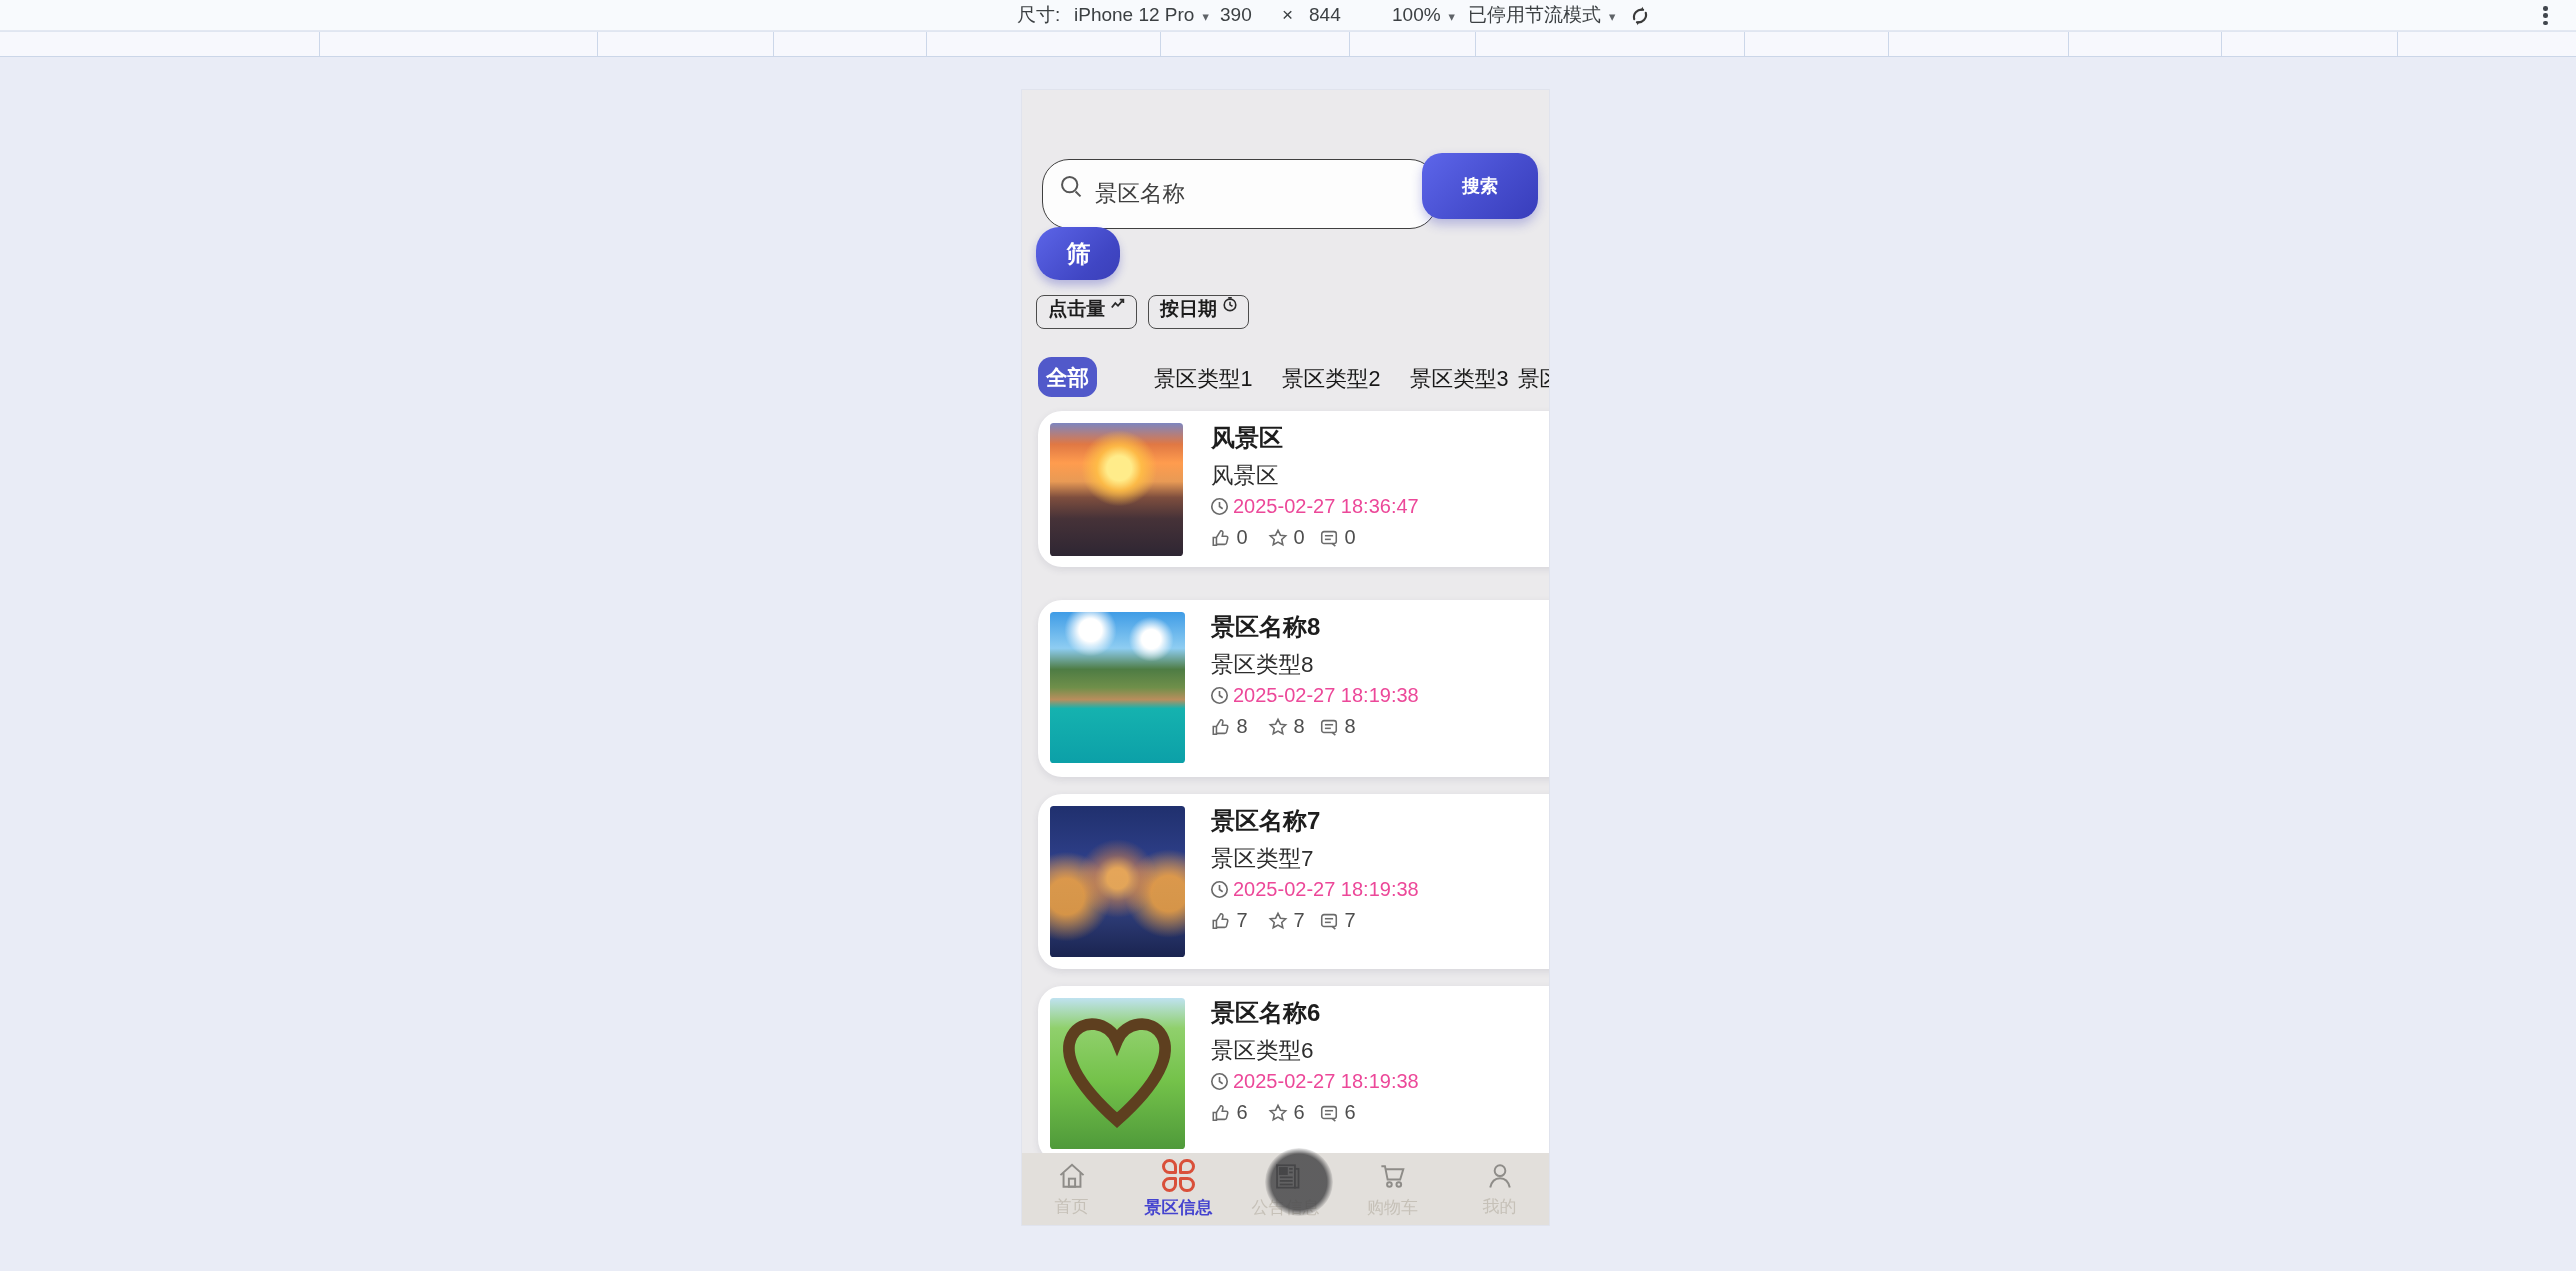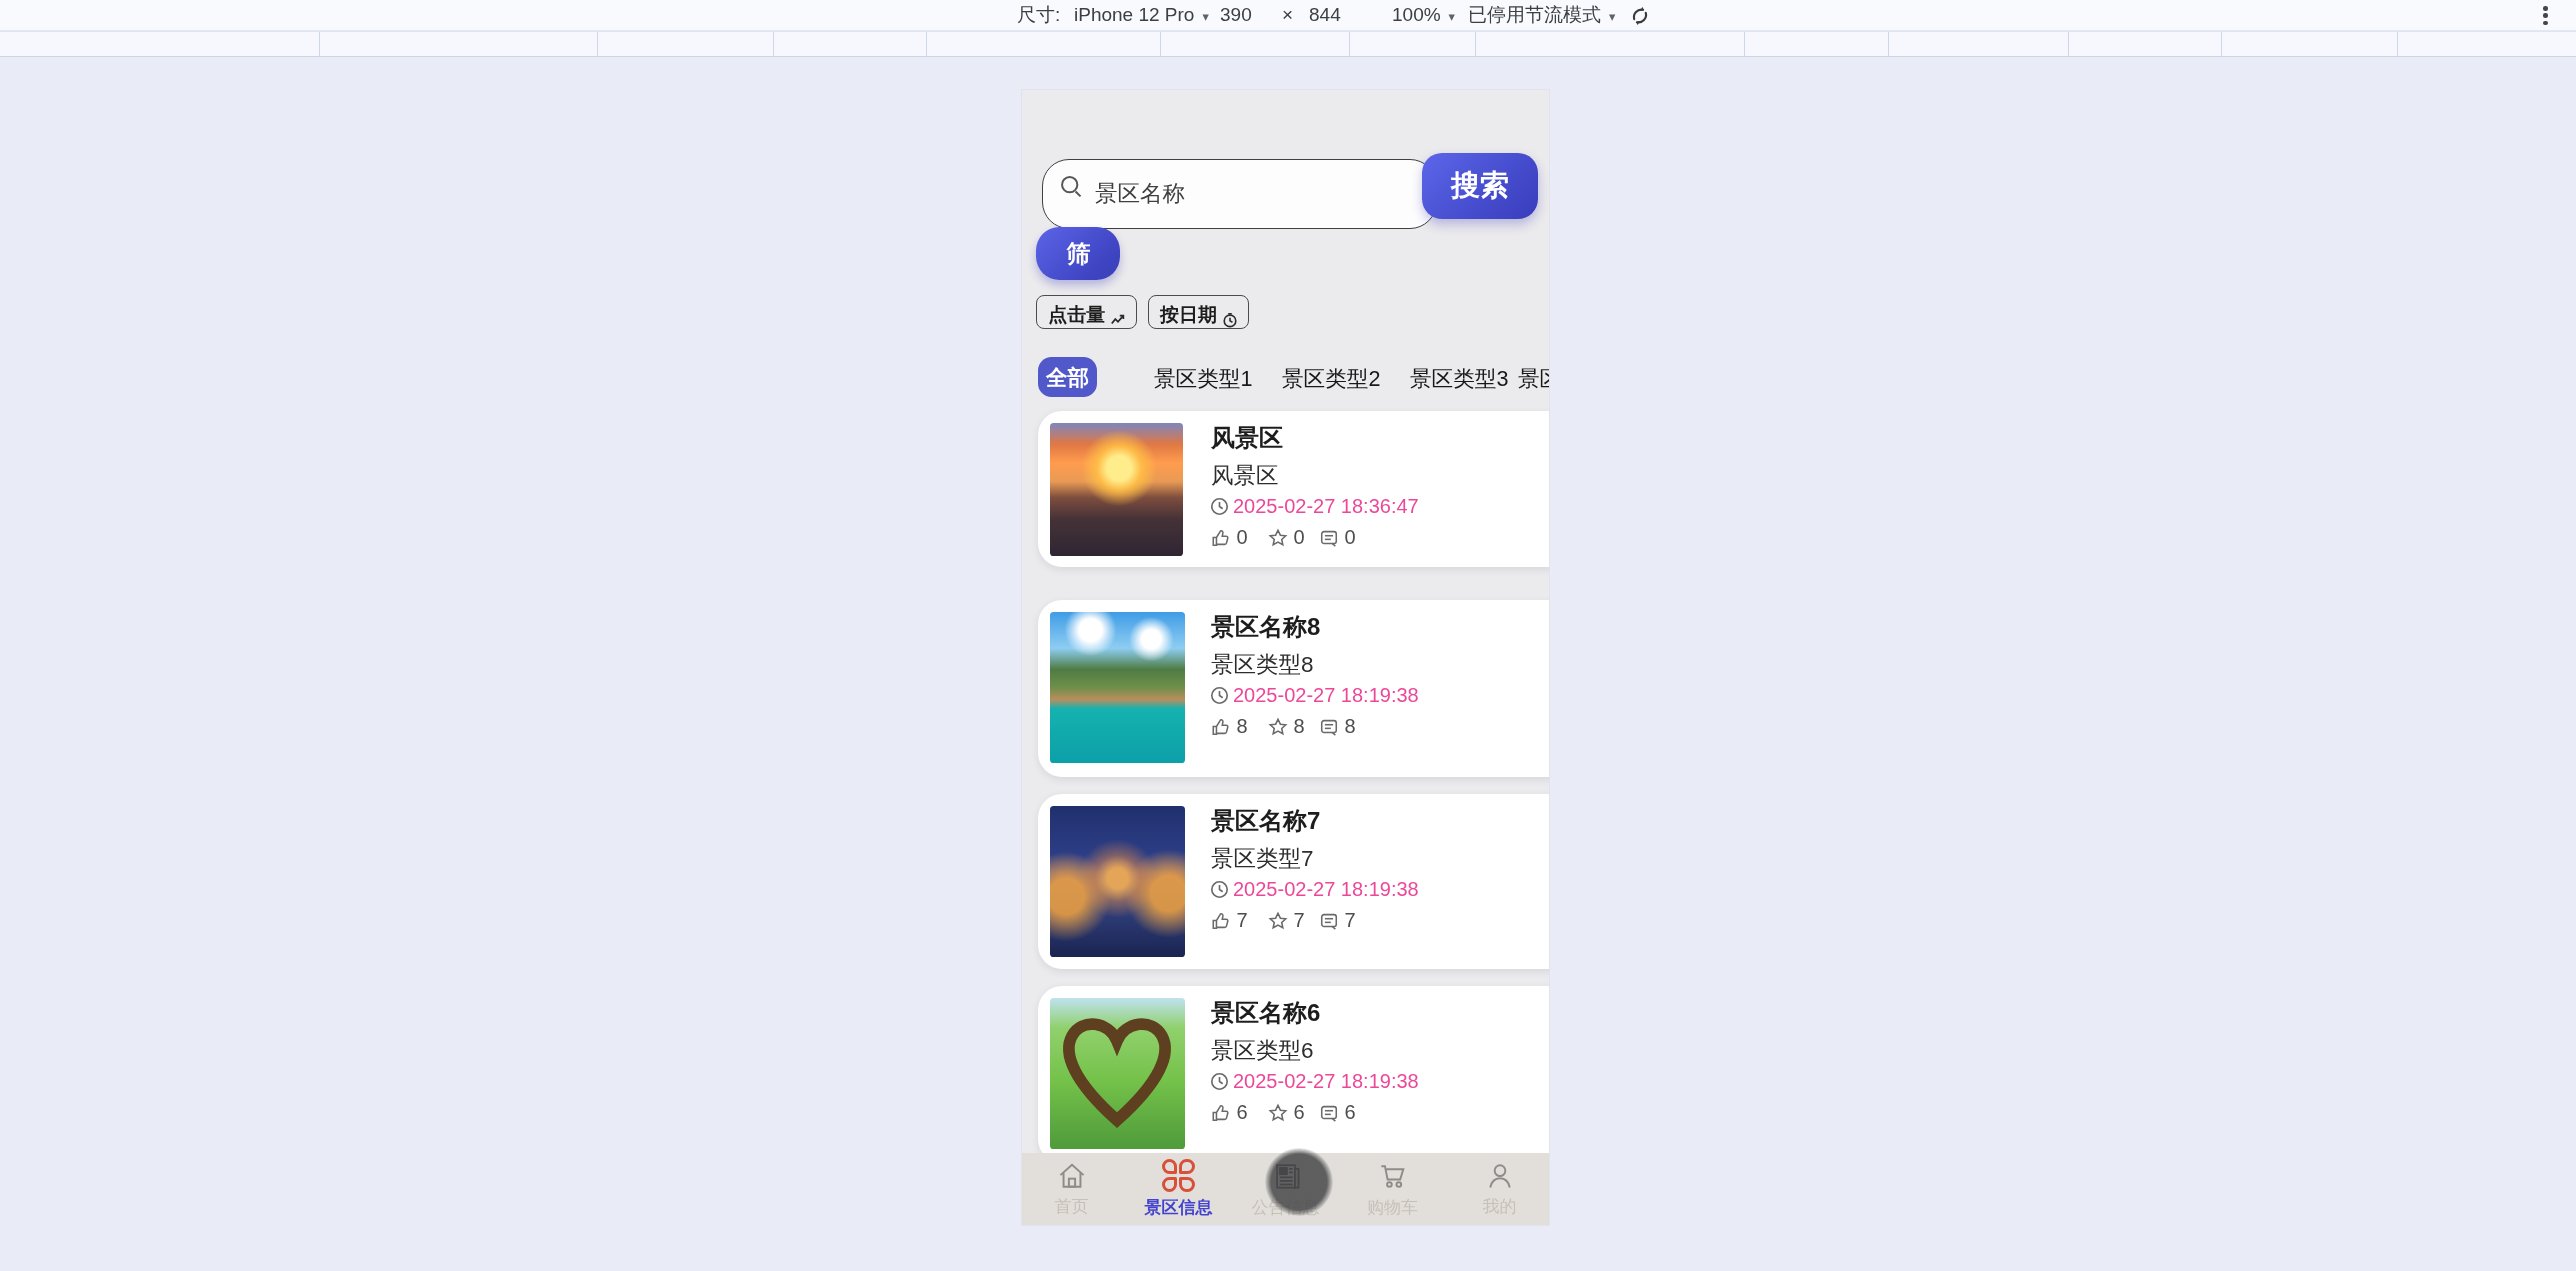--- a/index.html
+++ b/index.html
@@ -48,34 +48,34 @@
     position:absolute; left:20px; top:69px; width:395px; height:70px;
     border:1.8px solid #3f3f3f; border-radius:27px; background:#fdfdfd;
     font-size:22.5px; color:#0c4a6e; padding:0 18px 0 52px; outline:none;
   }
   .search-input::placeholder { color:#3f3f3f; opacity:1; }
   .search-icon { position:absolute; left:36px; top:83px; width:27px; height:27px; }
   .search-btn {
     position:absolute; left:400px; top:63px; width:116px; height:66px;
     border:none; border-radius:20px; cursor:pointer;
     background:linear-gradient(135deg,#5d66ea 0%,#474ecf 55%,#383dbb 100%);
-    color:#fff; font-size:29px; font-weight:bold;
+    color:#fff; font-size:18px; font-weight:bold;
     box-shadow:0 5.4px 10.8px rgba(58,64,190,.30);
   }
   .filter-btn {
     position:absolute; left:14.4px; top:137px; width:84px; height:53px;
     border:none; border-radius:23.4px; cursor:pointer;
     background:linear-gradient(135deg,#5c65e8 0%,#4046c4 70%,#3a3fb8 100%);
     color:#fff; font-size:24px; font-weight:bold;
     box-shadow:0 5.4px 9px rgba(58,64,190,.30);
   }
   .sort-row { position:absolute; left:14.4px; top:205px; height:34px; display:flex; gap:10.8px; }
   .sort-btn {
     height:34px; border:1.8px solid #4c4c4c; border-radius:8px; background:transparent;
-    display:flex; align-items:flex-end; gap:4.5px; padding:0 10.8px;
+    display:flex; align-items:flex-start; gap:4.5px; padding:0 10.8px;
     font-size:19px; font-weight:bold; color:#1c1c1c; cursor:pointer;
   }
   
   .tabs { position:absolute; left:0; top:267px; width:527px; height:41px; overflow:hidden; white-space:nowrap; }
   .tab-all {
     position:absolute; left:16px; top:0; width:59px; height:40px; border-radius:13.5px;
     background:#5159ca; color:#fff; font-size:21.6px; font-weight:bold;
     display:flex; align-items:center; justify-content:center; cursor:pointer;
   }
   .tab { position:absolute; top:7.2px; font-size:21.6px; color:#181818; cursor:pointer; }

